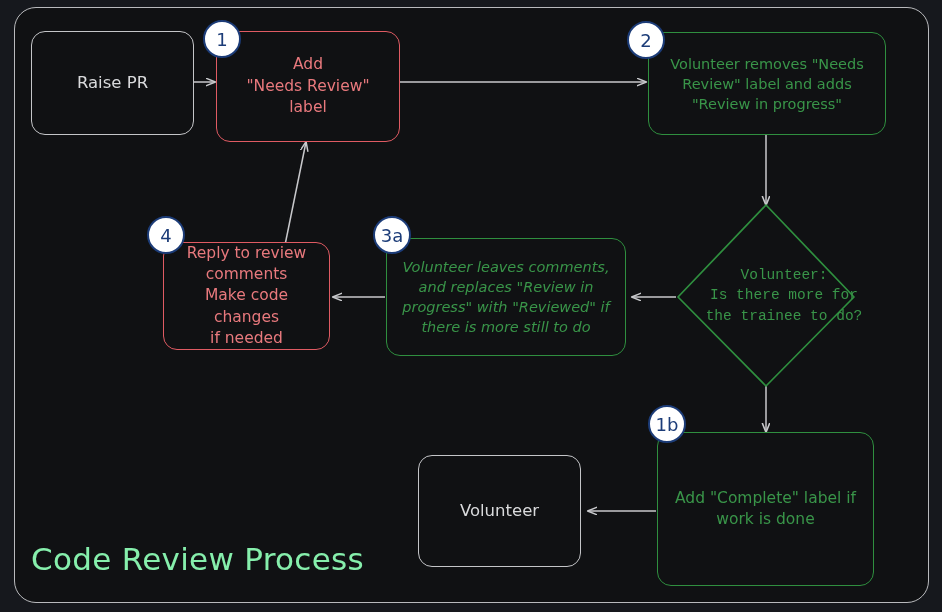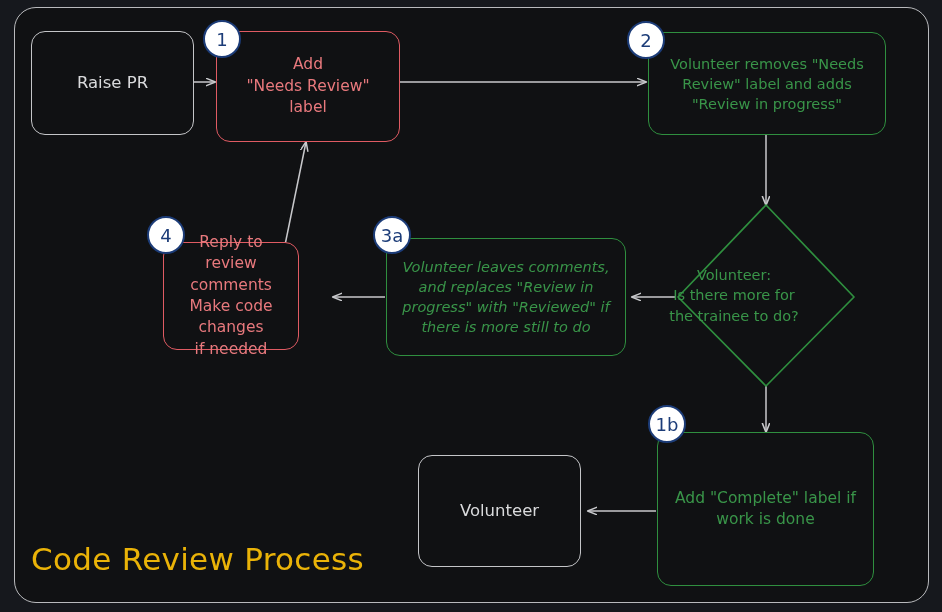--- a/index.html
+++ b/index.html
@@ -84,21 +84,21 @@
     z-index: 10;
     font-family: "DejaVu Sans", "Liberation Sans", sans-serif;
   }
 
   
   #diagram-title {
     position: absolute;
     left: 31px;
     top: 541px;
     font-size: 31px;
-    color: #eab308;
+    color: #86efac;
     letter-spacing: 0.3px;
     font-weight: 400;
   }
 
   .f17 { font-size: 16.5px; }
   .f16 { font-size: 15.5px; }
   .f15 { font-size: 14.5px; }
 </style>
 </head>
 <body>
@@ -143,34 +143,34 @@
 "Needs Review"
 label</span>
   </div>
 
   <div class="node green f15" style="left:648px; top:32px; width:238px; height:103px;">
     <span>Volunteer removes "Needs
 Review" label and adds
 "Review in progress"</span>
   </div>
 
-  <div class="node decision f15" style="left:646px; top:205px; width:176px; height:181px;">
+  <div class="node decision f15" style="left:696px; top:205px; width:176px; height:181px;font-family:Liberation Mono, monospace;">
     <span class="dtext">Volunteer:
 Is there more for
 the trainee to do?</span>
   </div>
 
   <div class="node green f15" style="left:386px; top:238px; width:240px; height:118px;font-style:italic;">
     <span>Volunteer leaves comments,
 and replaces "Review in
 progress" with "Reviewed" if
 there is more still to do</span>
   </div>
 
-  <div class="node red f16" style="left:163px; top:242px; width:136px; height:108px;">
+  <div class="node red f16" style="left:163px; top:242px; width:167px; height:108px;">
     <span>Reply to review
 comments
 Make code changes
 if needed</span>
   </div>
 
   <div class="node green f16" style="left:657px; top:432px; width:217px; height:154px;">
     <span>Add "Complete" label if
 work is done</span>
   </div>

